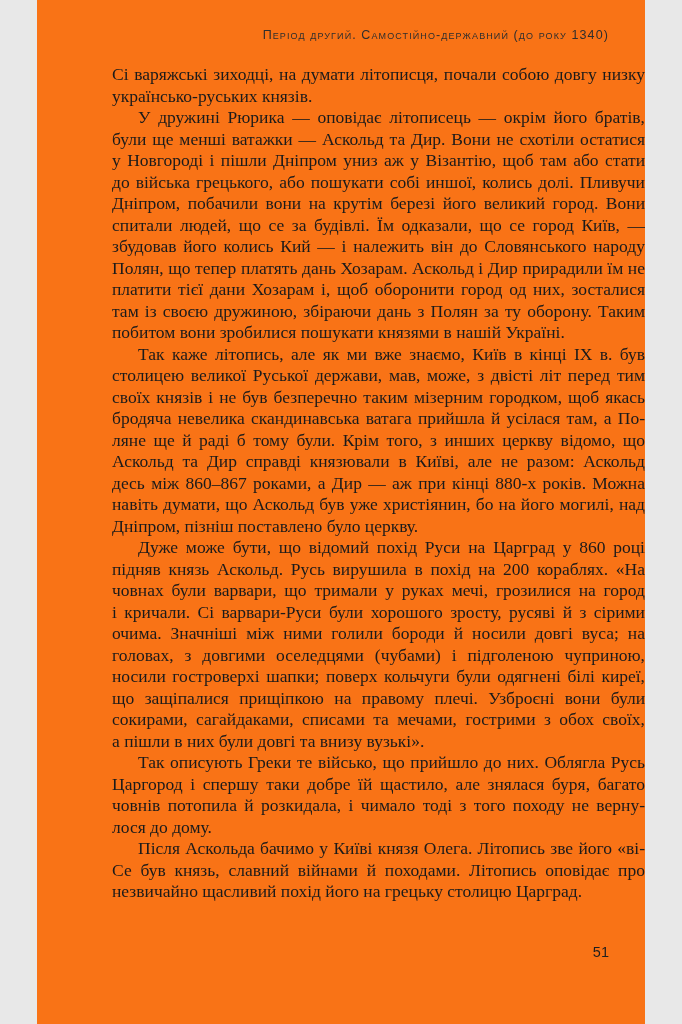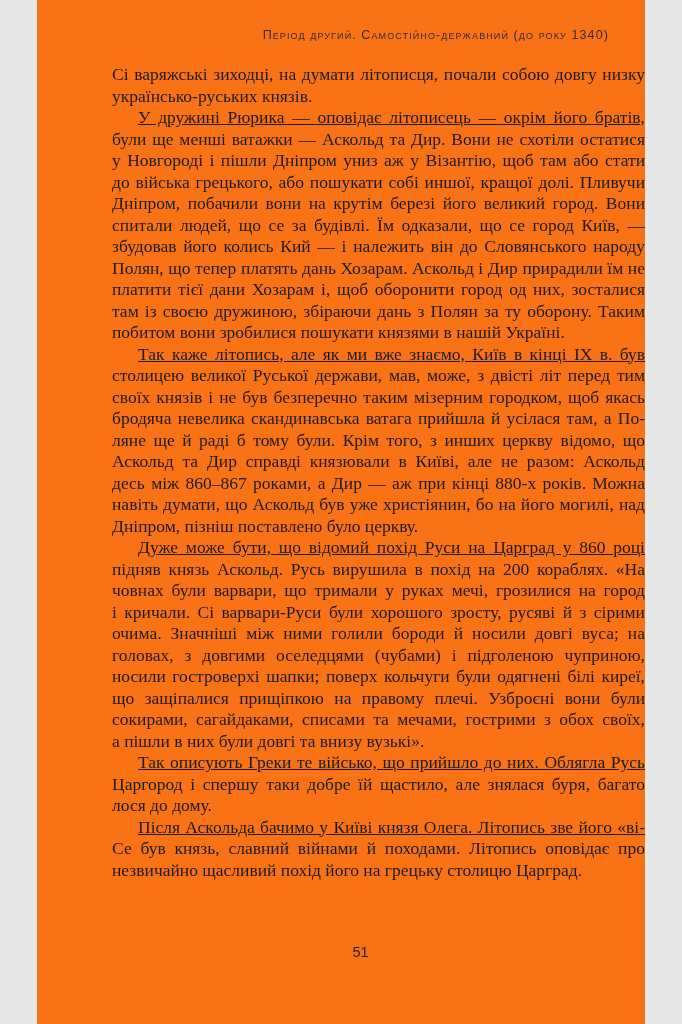--- a/index.html
+++ b/index.html
@@ -50,51 +50,50 @@
     text-align-last: justify;
     -moz-text-align-last: justify;
     white-space: normal;
   }
   .para .line.last {
     text-align-last: left;
     -moz-text-align-last: left;
   }
   .para .line.indent {
     text-indent: 26px;
-    text-decoration: underline;
   }
   .page-number {
     position: absolute;
     top: 944px;
     left: 75px;
     width: 533px;
     box-sizing: border-box;
     padding-right: 36px;
-    text-align: center;
+    text-align: right;
     font-family: "Liberation Sans", "DejaVu Sans", sans-serif;
     font-size: 14.5px;
     color: #1f1f1f;
   }
 </style>
 </head>
 <body>
 
 <div class="page">
   <div class="running-header">Період другий. Самостійно-державний (до року 1340)</div>
 
   <div class="body-text">
       <div class="para">
         <div class="line">Сі варяжські зиходці, на думати літописця, почали собою довгу низку</div>
         <div class="line last">українсько-руських князів.</div>
       </div>
       <div class="para">
         <div class="line indent">У дружині Рюрика — оповідає літописець — окрім його братів,</div>
         <div class="line">були ще менші ватажки — Аскольд та Дир. Вони не схотіли остатися</div>
         <div class="line">у Новгороді і пішли Дніпром униз аж у Візантію, щоб там або стати</div>
-        <div class="line">до війська грецького, або пошукати собі иншої, кращої долі. Пливучи</div>
+        <div class="line">до війська грецького, або пошукати собі иншої, колись долі. Пливучи</div>
         <div class="line">Дніпром, побачили вони на крутім березі його великий город. Вони</div>
         <div class="line">спитали людей, що се за будівлі. Їм одказали, що се город Київ, —</div>
         <div class="line">збудовав його колись Кий — і належить він до Словянського народу</div>
         <div class="line">Полян, що тепер платять дань Хозарам. Аскольд і Дир прирадили їм не</div>
         <div class="line">платити тієї дани Хозарам і, щоб оборонити город од них, зосталися</div>
         <div class="line">там із своєю дружиною, збіраючи дань з Полян за ту оборону. Таким</div>
         <div class="line last">побитом вони зробилися пошукати князями в нашій Україні.</div>
       </div>
       <div class="para">
         <div class="line indent">Так каже літопись, але як ми вже знаємо, Київ в кінці IX в. був</div>
@@ -115,20 +114,21 @@
         <div class="line">очима. Значніші між ними голили бороди й носили довгі вуса; на</div>
         <div class="line">головах, з довгими оселедцями (чубами) і підголеною чуприною,</div>
         <div class="line">носили гостроверхі шапки; поверх кольчуги були одягнені білі киреї,</div>
         <div class="line">що защіпалися прищіпкою на правому плечі. Узброєні вони були</div>
         <div class="line">сокирами, сагайдаками, списами та мечами, гострими з обох своїх,</div>
         <div class="line last">а пішли в них були довгі та внизу вузькі».</div>
       </div>
       <div class="para">
         <div class="line indent">Так описують Греки те військо, що прийшло до них. Облягла Русь</div>
         <div class="line">Царгород і спершу таки добре їй щастило, але знялася буря, багато</div>
+        <div class="line">човнів потопила й розкидала, і чимало тоді з того походу не верну-</div>
         <div class="line last">лося до дому.</div>
       </div>
       <div class="para">
         <div class="line indent">Після Аскольда бачимо у Київі князя Олега. Літопись зве його «ві-</div>
         <div class="line">Се був князь, славний війнами й походами. Літопись оповідає про</div>
         <div class="line last">незвичайно щасливий похід його на грецьку столицю Царград.</div>
       </div>
     </div>
 
   <div class="page-number">51</div>

